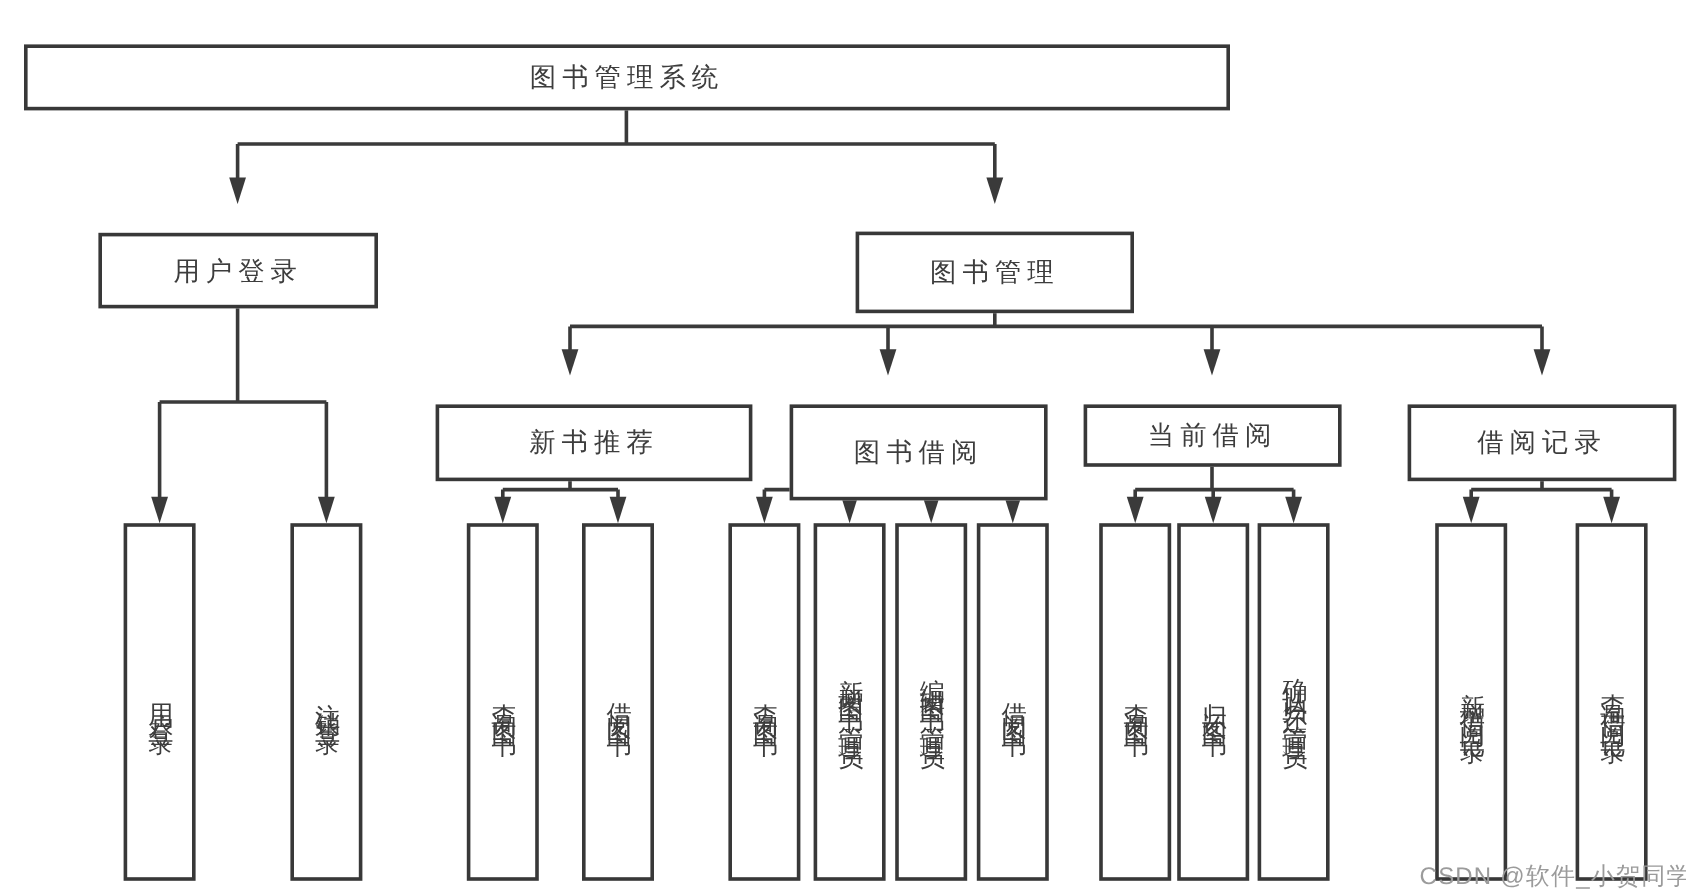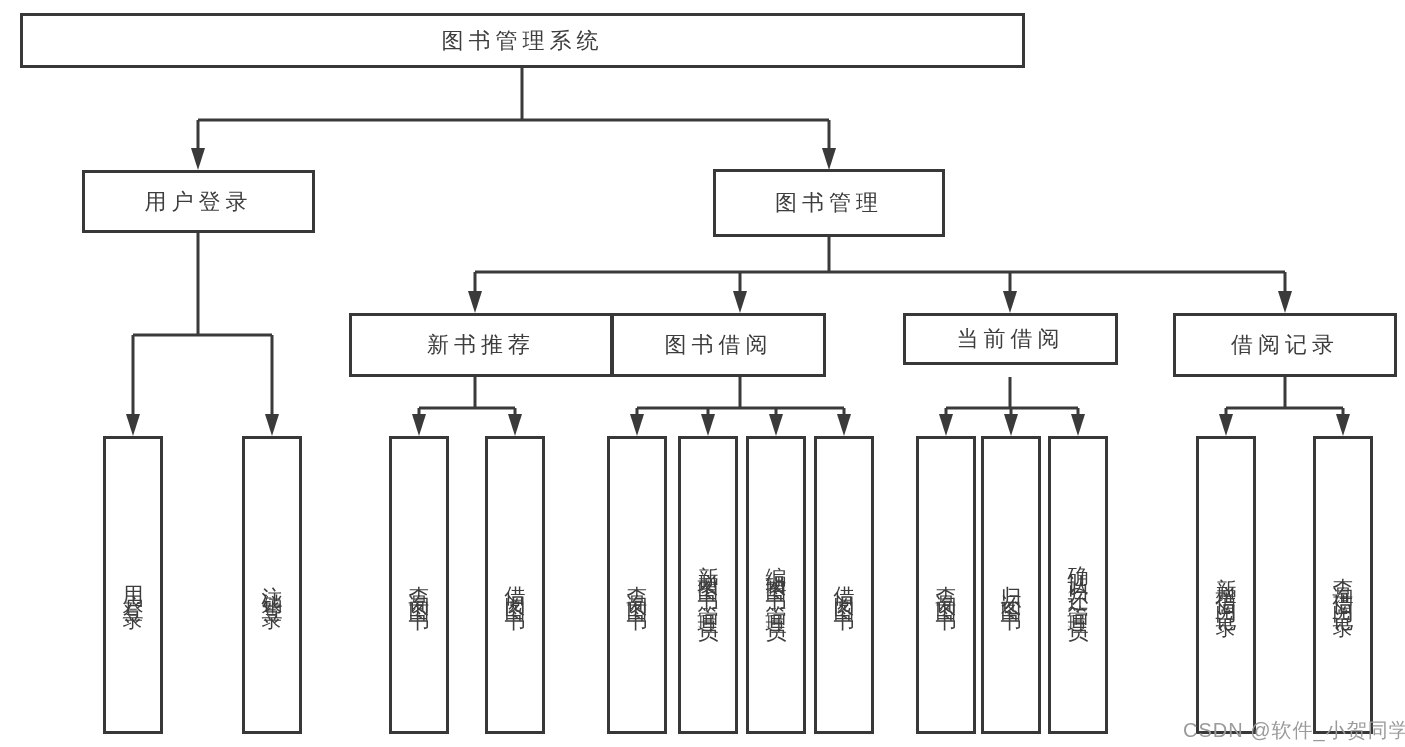--- a/index.html
+++ b/index.html
@@ -12,20 +12,21 @@
   }
   .hbox{
     position:absolute;
     box-sizing:border-box;
     border:3px solid #383838;
     background:#ffffff;
     display:flex;align-items:center;justify-content:center;
     font-size:22px;letter-spacing:5px;color:#3d3d3d;
     white-space:nowrap;
     z-index:2;
+    margin-top:24px;
   }
   .vbox{
     position:absolute;
     box-sizing:border-box;
     border:3px solid #383838;
     background:#ffffff;
     top:436px;width:60px;height:298px;
     display:flex;align-items:center;justify-content:center;
     writing-mode:vertical-rl;text-orientation:mixed;
     font-size:21px;letter-spacing:8px;color:#3d3d3d;
@@ -72,22 +73,22 @@
       <polygon points="1219,414 1233,414 1226,436"></polygon>
       <polygon points="1336,414 1350,414 1343,436"></polygon>
     </g>
   </svg>
 
   <div class="hbox" style="left:20px;top:13px;width:1005px;height:55px;">图书管理系统</div>
 
   <div class="hbox" style="left:82px;top:170px;width:233px;height:63px;">用户登录</div>
   <div class="hbox" style="left:713px;top:169px;width:232px;height:68px;">图书管理</div>
 
-  <div class="hbox" style="left:349px;top:313px;width:264px;height:64px;">新书推荐</div>
-  <div class="hbox" style="left:611px;top:313px;width:215px;height:64px;">图书借阅</div>
+  <div class="hbox" style="left:363px;top:313px;width:264px;height:64px;">新书推荐</div>
+  <div class="hbox" style="left:658px;top:313px;width:215px;height:80px;">图书借阅</div>
   <div class="hbox" style="left:903px;top:313px;width:215px;height:52px;">当前借阅</div>
   <div class="hbox" style="left:1173px;top:313px;width:224px;height:64px;">借阅记录</div>
 
   <div class="vbox" style="left:103px;">用户登录</div>
   <div class="vbox" style="left:242px;">注销登录</div>
   <div class="vbox" style="left:389px;">查询图书</div>
   <div class="vbox" style="left:485px;">借阅图书</div>
   <div class="vbox" style="left:607px;">查询图书</div>
   <div class="vbox" style="left:678px;">新增图书（管理员）</div>
   <div class="vbox" style="left:746px;">编辑图书（管理员）</div>

